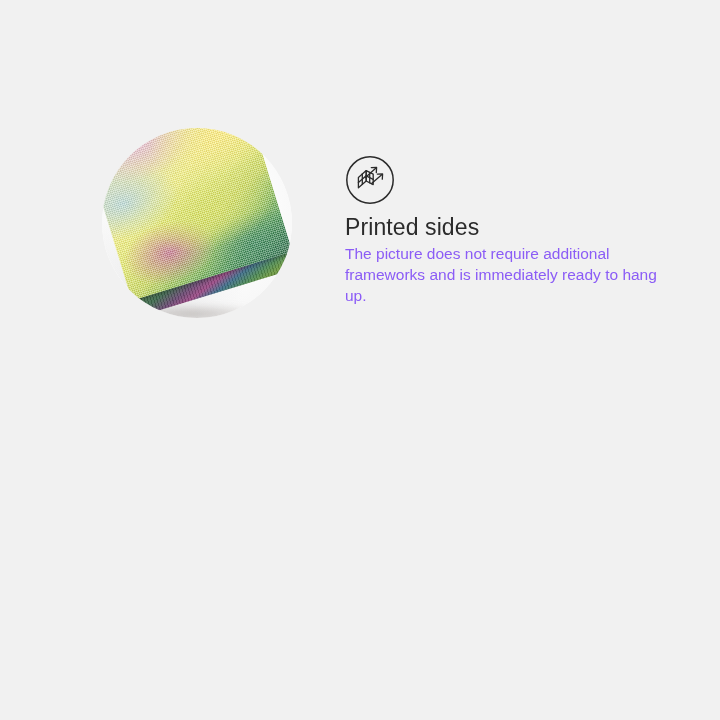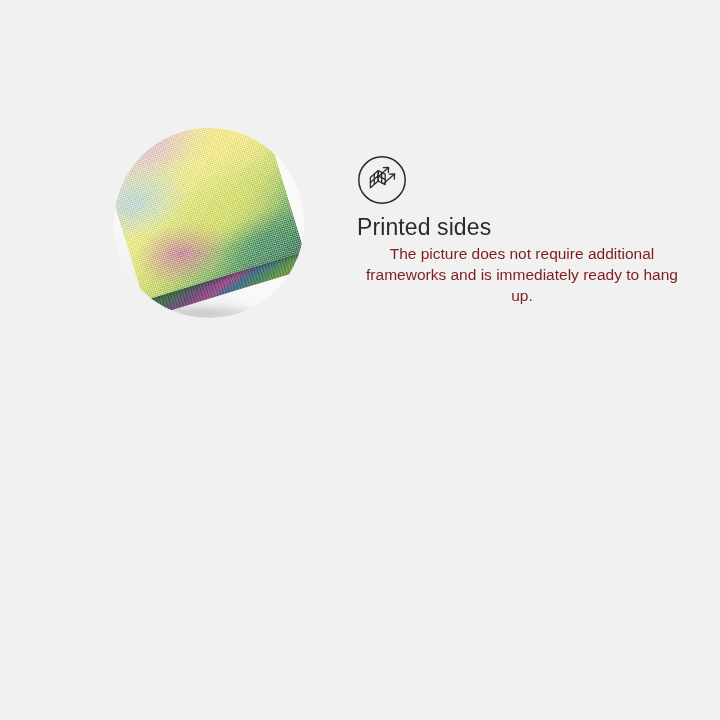--- a/index.html
+++ b/index.html
@@ -17,21 +17,21 @@
     position: relative;
     width: 720px;
     height: 720px;
     background: #f1f1f1;
   }
 
   
   .feature {
     position: absolute;
   }
-  #feature-printed-sides { left: 16px; top: 0; width: 648px; height: 360px; text-align: center; }
+  #feature-printed-sides { left: 4px; top: 0; width: 648px; height: 360px; }
   #feature-eco-product   { left: 0; top: 358px; width: 720px; height: 362px; }
 
   
   .photo-circle {
     position: absolute;
     border-radius: 50%;
     overflow: hidden;
   }
   #photo-canvas-print {
     left: 98px; top: 128px;
@@ -122,21 +122,21 @@
     letter-spacing: 0.1px;
     white-space: nowrap;
   }
   #title-printed-sides { left: 341px; top: 214px; }
 
   .feature-desc {
     position: absolute;
     font-size: 15.5px;
     font-weight: 400;
     line-height: 21px;
-    color: #7f1d1d;
+    color: #8b5cf6;
     width: 330px;
   }
   #desc-printed-sides { left: 341px; top: 243px; }
 </style>
 </head>
 <body>
 
 <div class="page">
 
   <div class="feature" id="feature-printed-sides">

